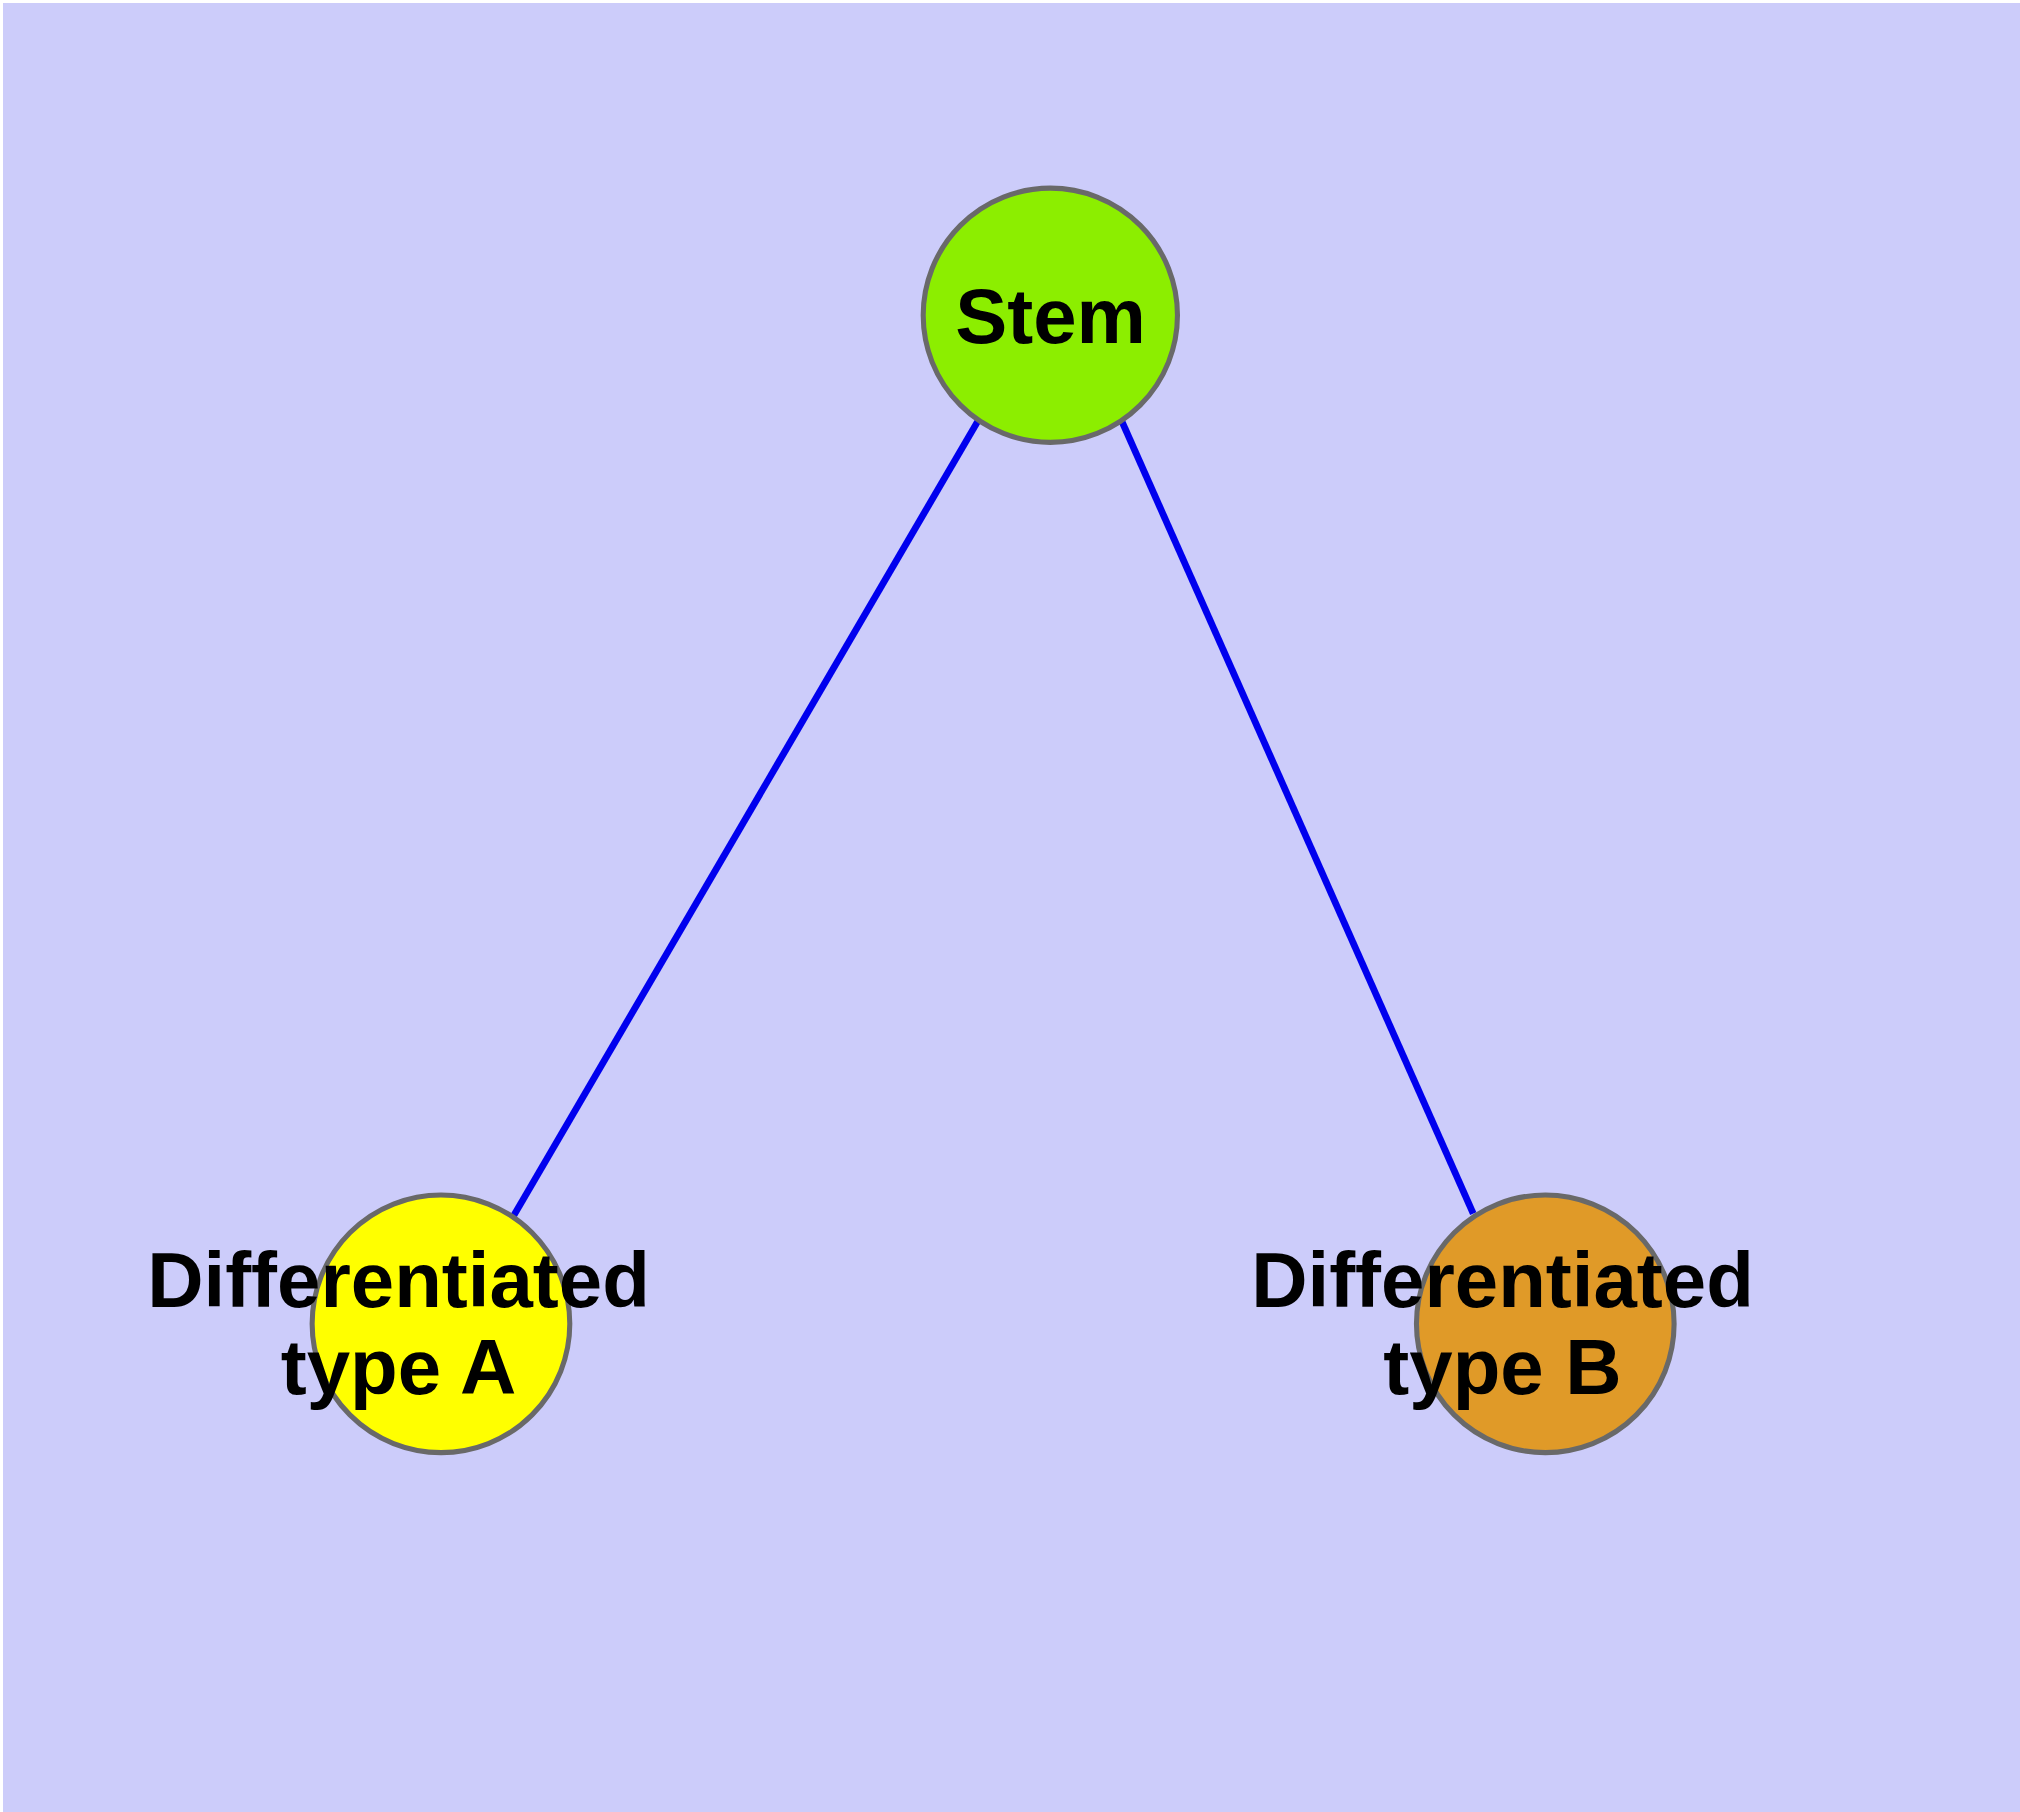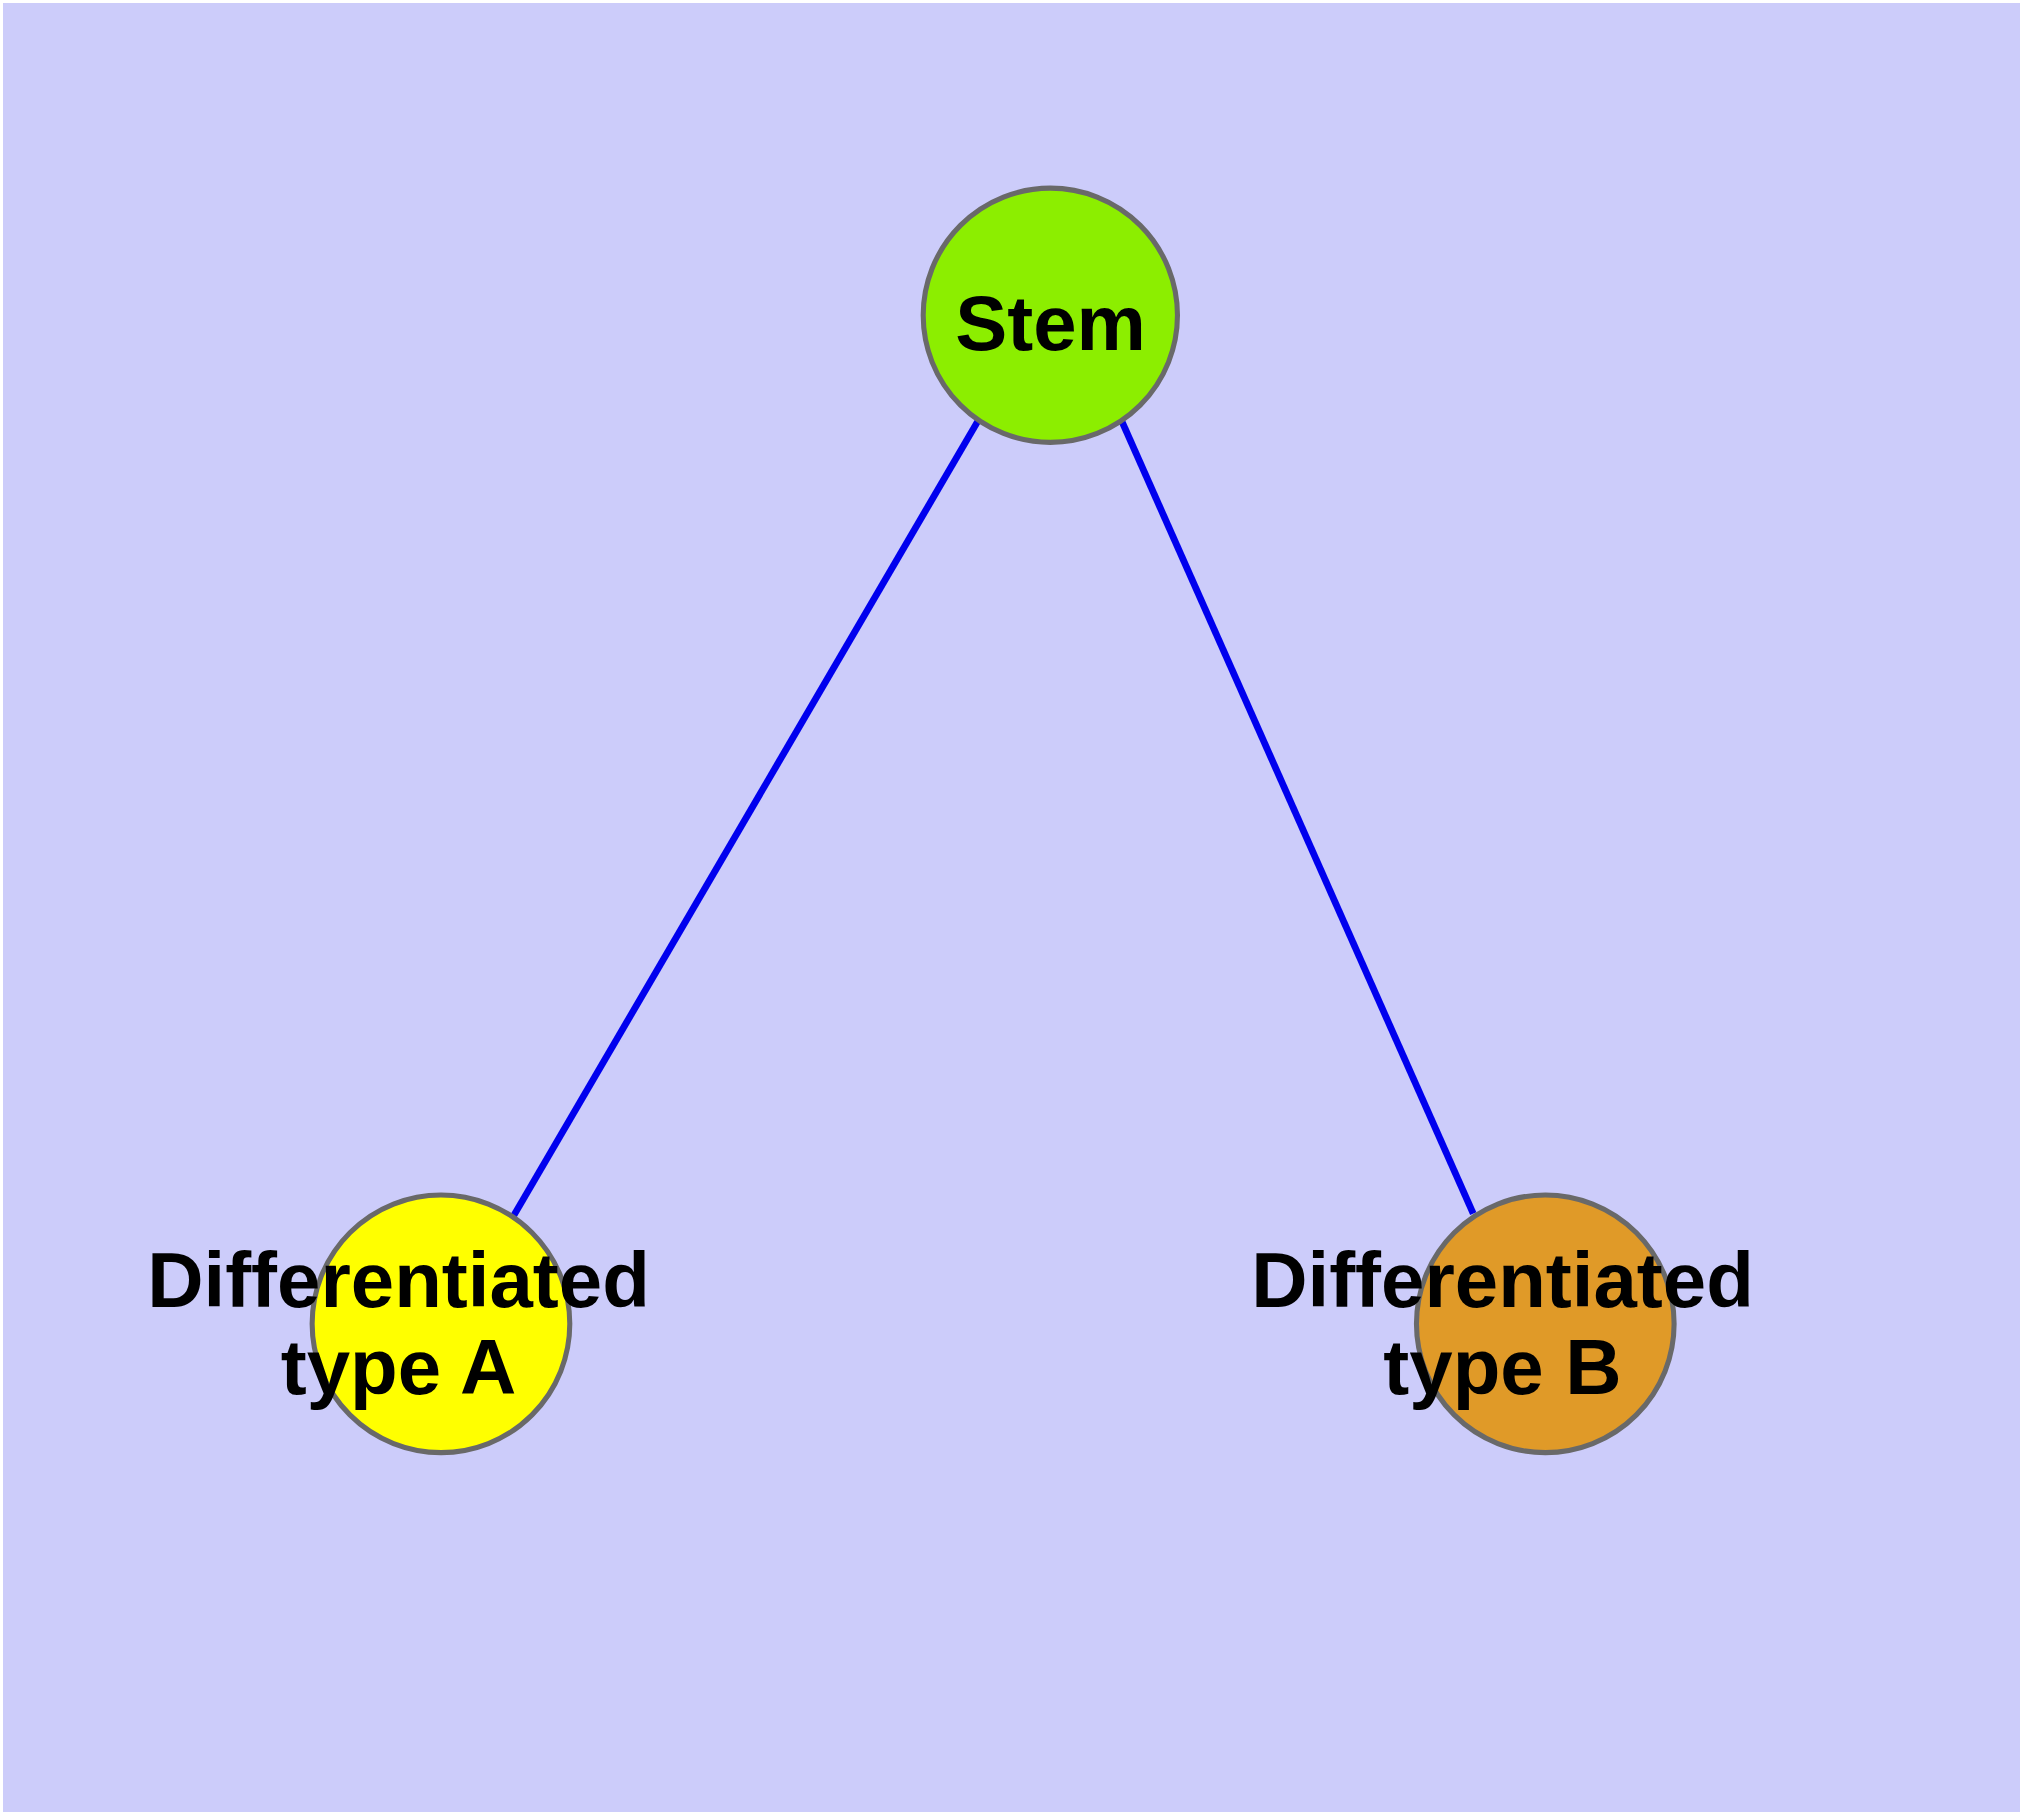--- a/index.html
+++ b/index.html
@@ -49,21 +49,21 @@
     font-family: "Liberation Sans", "DejaVu Sans", sans-serif;
     text-align: center;
     line-height: 1.12;
     white-space: pre-line;
     pointer-events: none;
     user-select: none;
   }
   #label-stem {
     font-size: 78px;
     left: 796px;
-    top: 280px;
+    top: 273px;
     width: 509px;
   }
   #label-diff-a {
     font-size: 78px;
     left: 102px;
     top: 1237px;
     width: 593px;
   }
   #label-diff-b {
     font-size: 78px;

